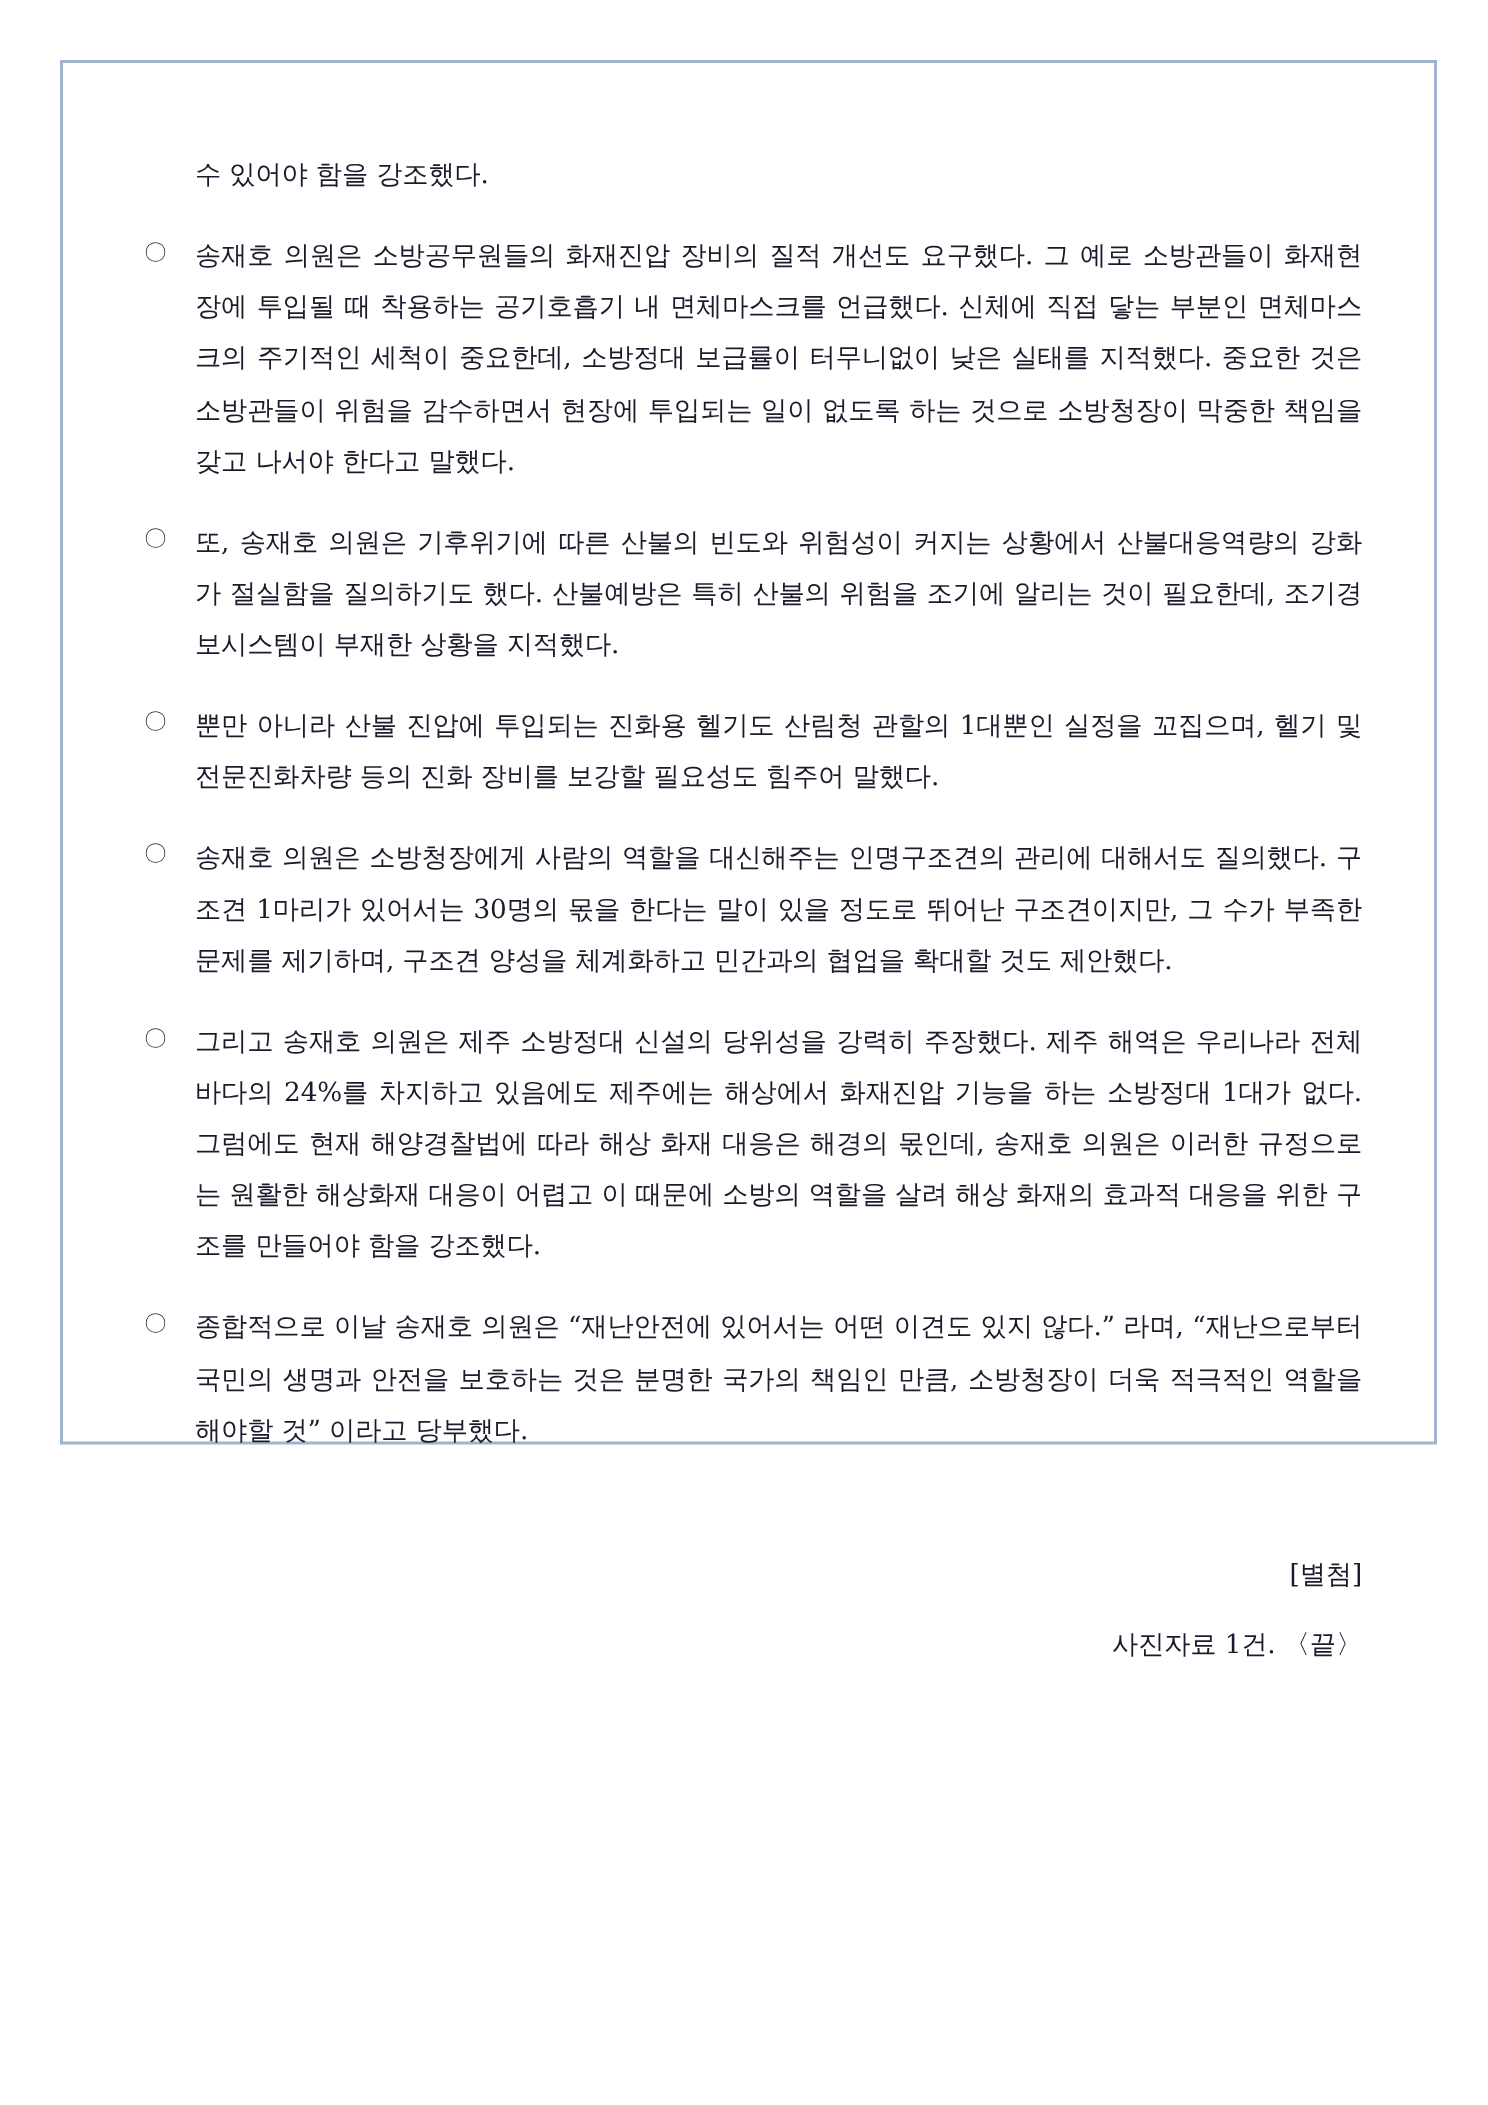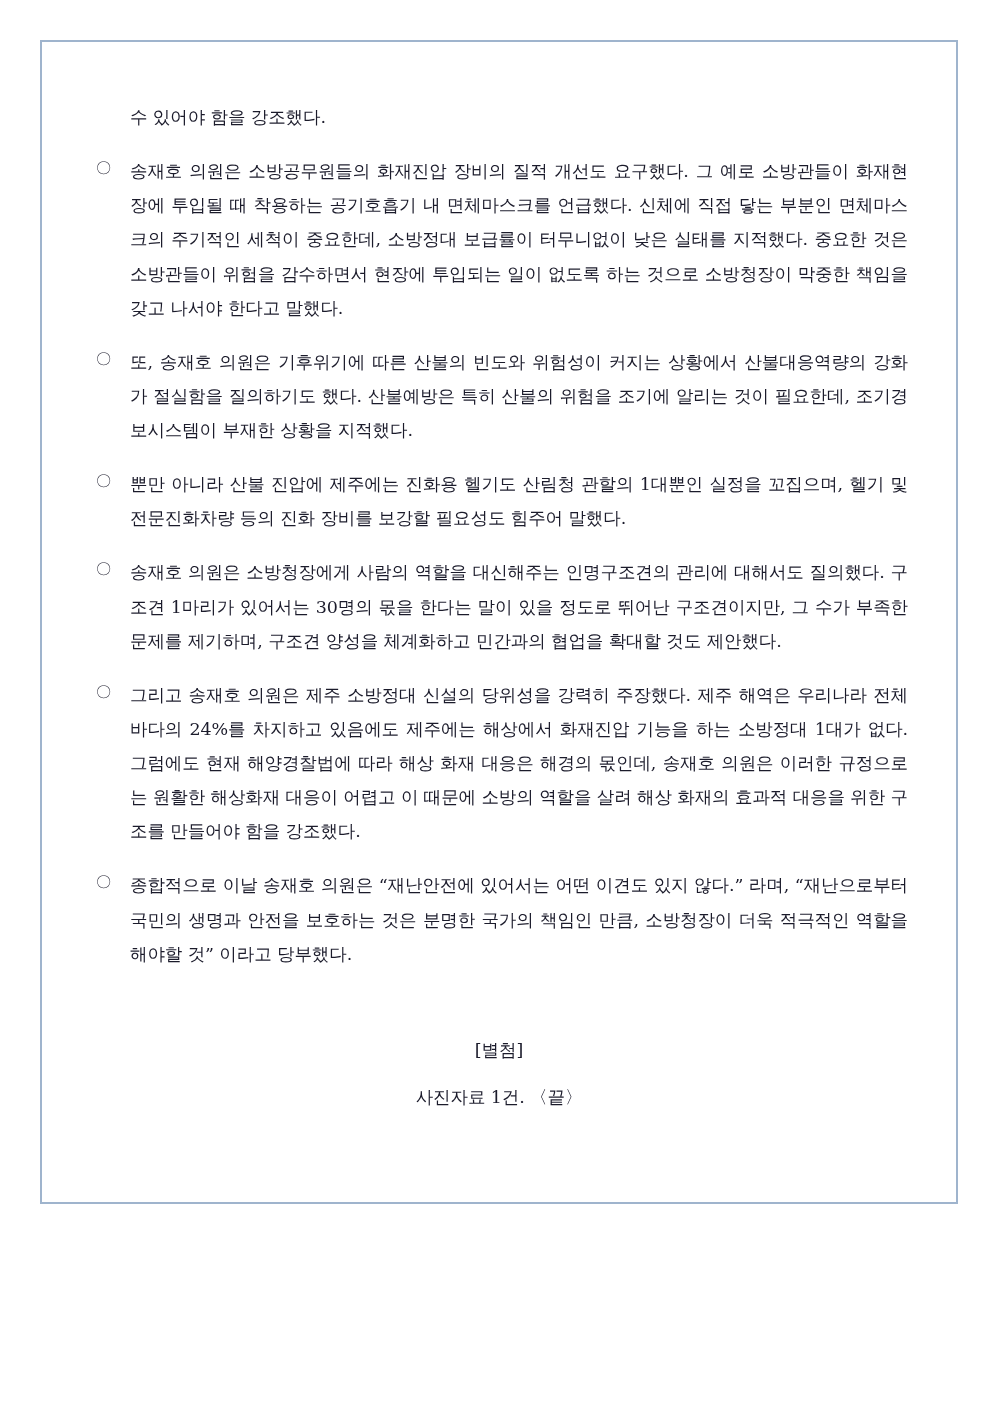--- a/index.html
+++ b/index.html
@@ -16,21 +16,21 @@
     position: relative;
     width: 992px;
     height: 1403px;
     box-sizing: border-box;
     padding: 40px 35px 60px 40px;
   }
   .doc-frame {
     position: relative;
     box-sizing: border-box;
     width: 918px;
-    height: 1164px;
+    height: 923px;
     border: 2px solid #9fb4cd;
     background: #ffffff;
     padding: 58px 48px 40px 48px;
   }
   .body-text {
     color: #1b1b2b;
     font-size: 17.5px;
     line-height: 1.95;
     letter-spacing: -0.1px;
   }
@@ -55,21 +55,21 @@
     color: #1b1b2b;
   }
   .bullet-text {
     display: block;
   }
   .attachment-block {
     margin-top: 62px;
   }
   .attachment-line {
     margin: 0 0 2px 0;
-    text-align: center;
+    text-align: right;
   }
   .attachment-line.second {
     margin-top: 13px;
   }
 </style>
 </head>
 <body>
 
 <div class="page">
   <div class="doc-frame">
@@ -82,21 +82,21 @@
         <span class="bullet-text">송재호 의원은 소방공무원들의 화재진압 장비의 질적 개선도 요구했다. 그 예로 소방관들이 화재현장에 투입될 때 착용하는 공기호흡기 내 면체마스크를 언급했다. 신체에 직접 닿는 부분인 면체마스크의 주기적인 세척이 중요한데, 소방정대 보급률이 터무니없이 낮은 실태를 지적했다. 중요한 것은 소방관들이 위험을 감수하면서 현장에 투입되는 일이 없도록 하는 것으로 소방청장이 막중한 책임을 갖고 나서야 한다고 말했다.</span>
       </div>
 
       <div class="bullet-item">
         <span class="bullet-marker">〇</span>
         <span class="bullet-text">또, 송재호 의원은 기후위기에 따른 산불의 빈도와 위험성이 커지는 상황에서 산불대응역량의 강화가 절실함을 질의하기도 했다. 산불예방은 특히 산불의 위험을 조기에 알리는 것이 필요한데, 조기경보시스템이 부재한 상황을 지적했다.</span>
       </div>
 
       <div class="bullet-item">
         <span class="bullet-marker">〇</span>
-        <span class="bullet-text">뿐만 아니라 산불 진압에 제주에는 진화용 헬기도 산림청 관할의 1대뿐인 실정을 꼬집으며, 헬기 및 전문진화차량 등의 진화 장비를 보강할 필요성도 힘주어 말했다.</span>
+        <span class="bullet-text">뿐만 아니라 산불 진압에 투입되는 진화용 헬기도 산림청 관할의 1대뿐인 실정을 꼬집으며, 헬기 및 전문진화차량 등의 진화 장비를 보강할 필요성도 힘주어 말했다.</span>
       </div>
 
       <div class="bullet-item">
         <span class="bullet-marker">〇</span>
         <span class="bullet-text">송재호 의원은 소방청장에게 사람의 역할을 대신해주는 인명구조견의 관리에 대해서도 질의했다. 구조견 1마리가 있어서는 30명의 몫을 한다는 말이 있을 정도로 뛰어난 구조견이지만, 그 수가 부족한 문제를 제기하며, 구조견 양성을 체계화하고 민간과의 협업을 확대할 것도 제안했다.</span>
       </div>
 
       <div class="bullet-item">
         <span class="bullet-marker">〇</span>
         <span class="bullet-text">그리고 송재호 의원은 제주 소방정대 신설의 당위성을 강력히 주장했다. 제주 해역은 우리나라 전체 바다의 24%를 차지하고 있음에도 제주에는 해상에서 화재진압 기능을 하는 소방정대 1대가 없다. 그럼에도 현재 해양경찰법에 따라 해상 화재 대응은 해경의 몫인데, 송재호 의원은 이러한 규정으로는 원활한 해상화재 대응이 어렵고 이 때문에 소방의 역할을 살려 해상 화재의 효과적 대응을 위한 구조를 만들어야 함을 강조했다.</span>

